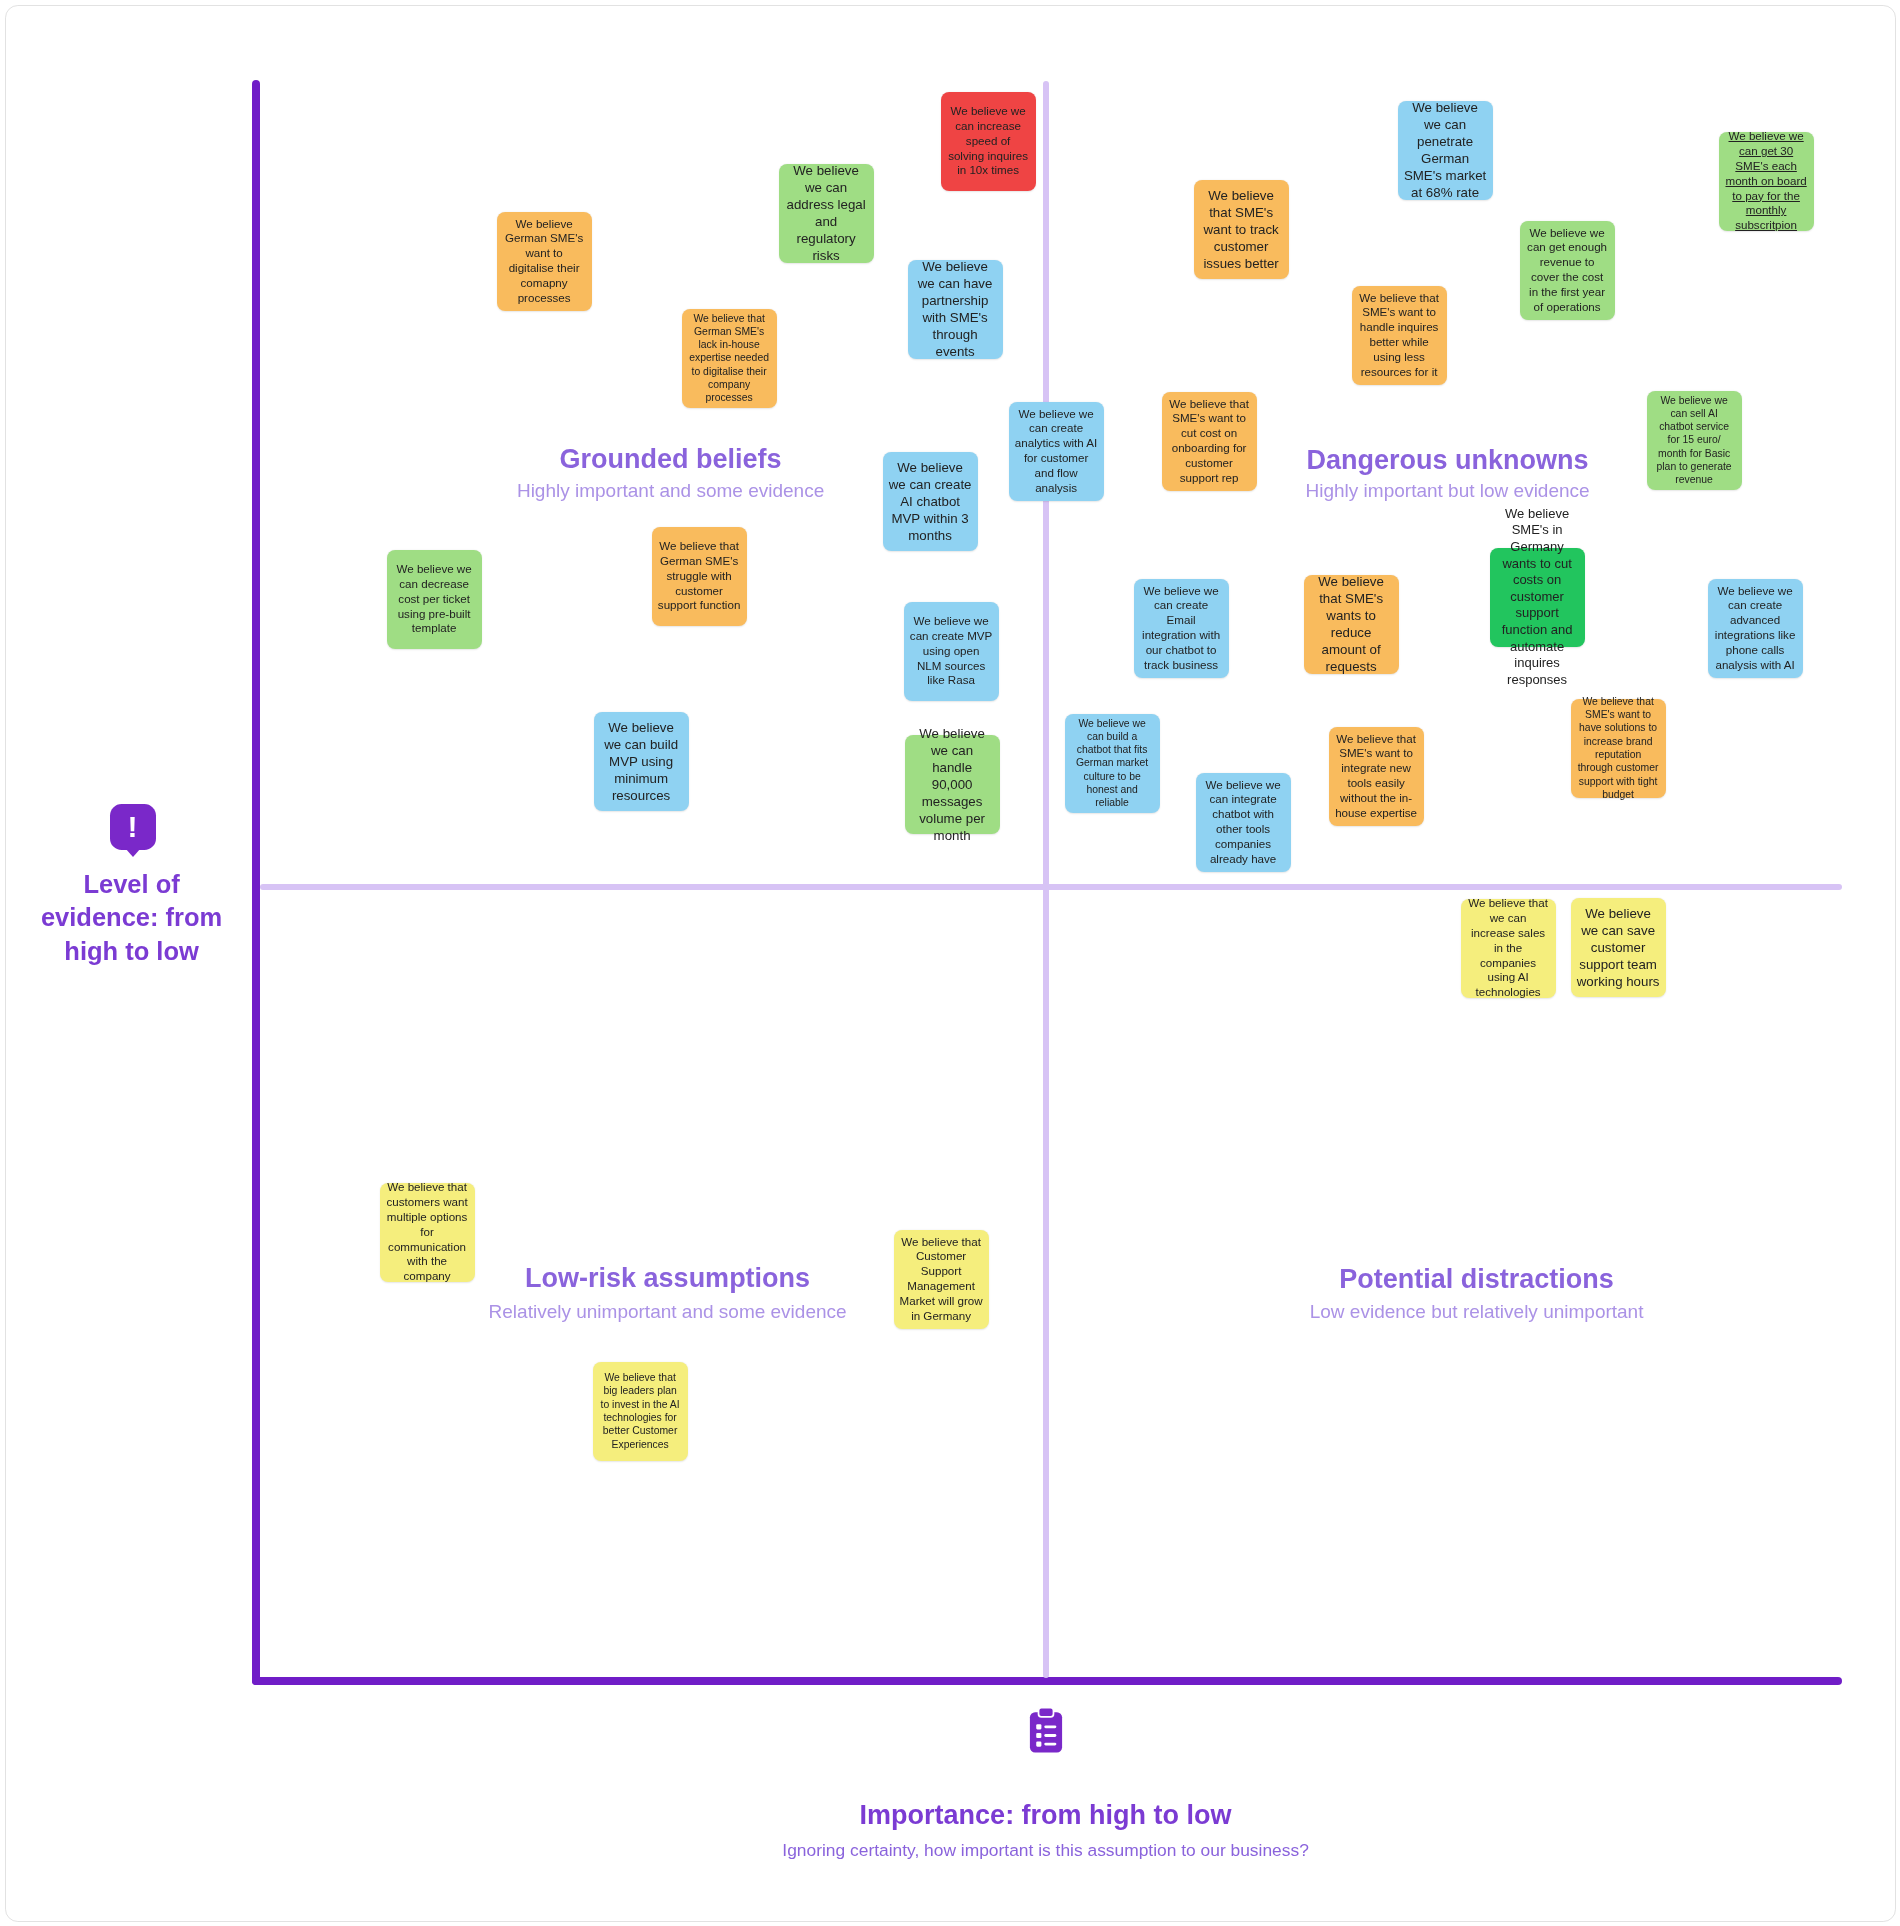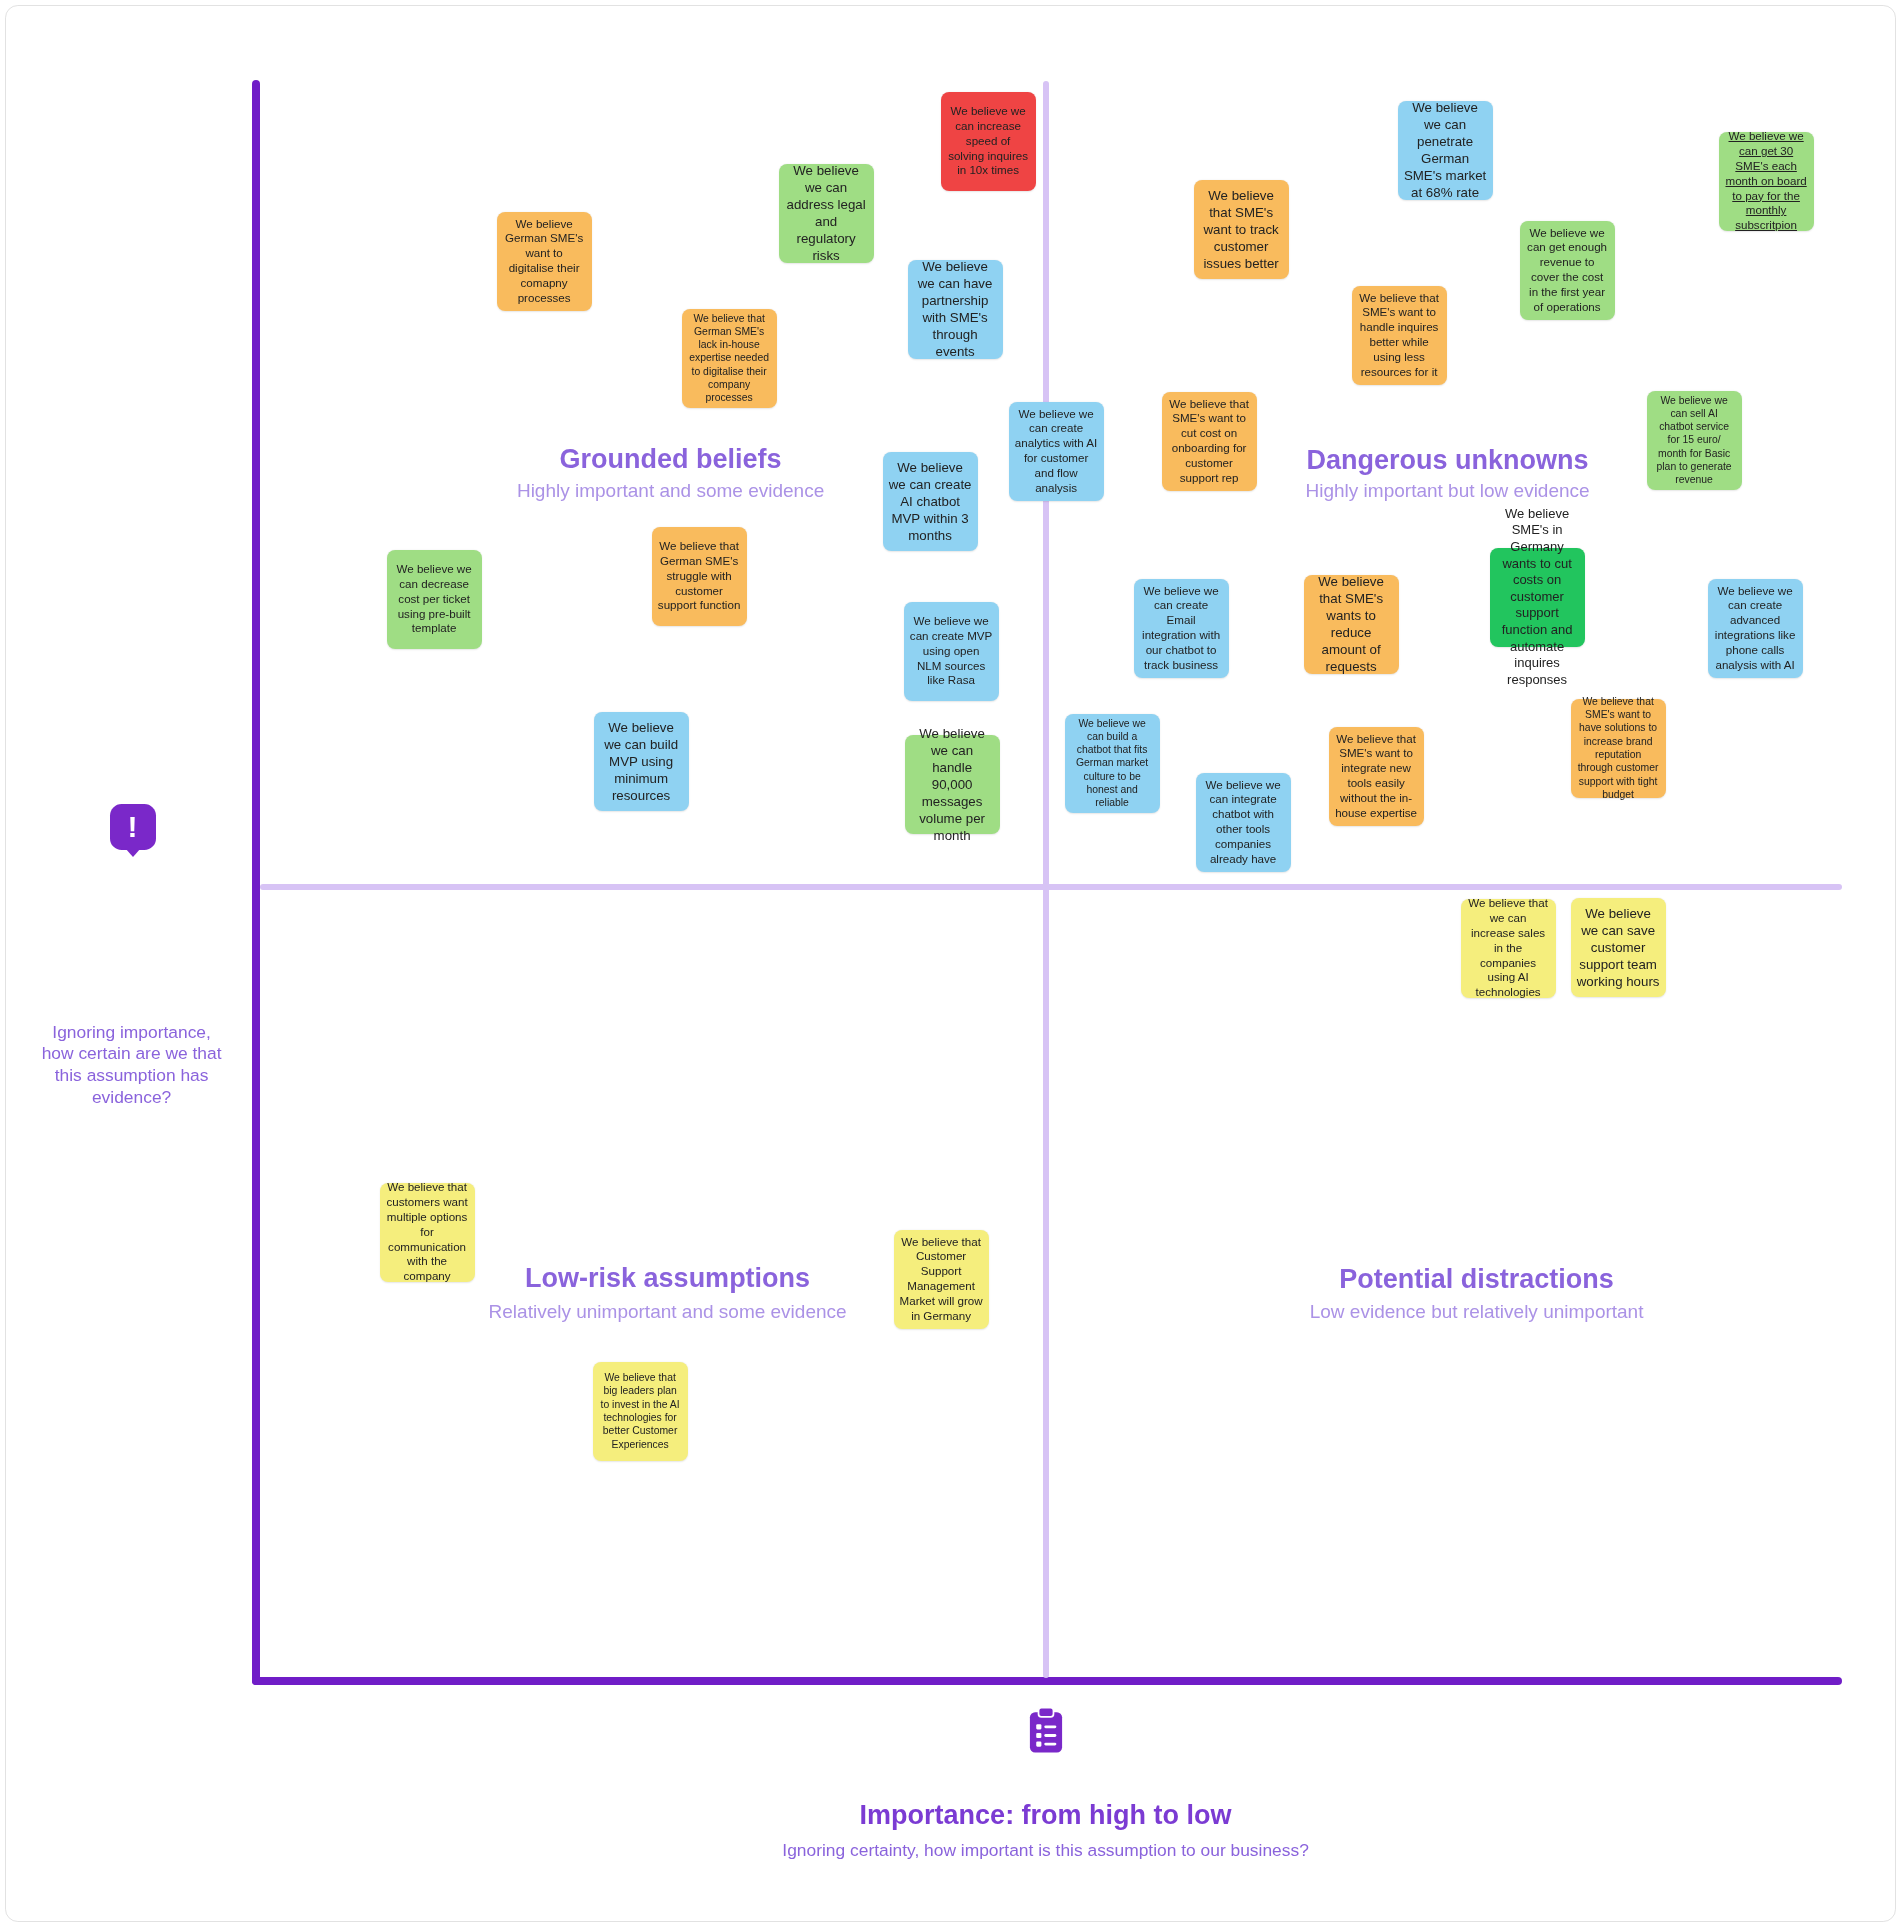--- a/index.html
+++ b/index.html
@@ -103,21 +103,21 @@
 
     <div class="q-title" style="left:662px; top:1272px;">Low-risk assumptions</div>
     <div class="q-sub" style="left:662px; top:1306px;">Relatively unimportant and some evidence</div>
 
     <div class="q-title" style="left:1471px; top:1273px;">Potential distractions</div>
     <div class="q-sub" style="left:1471px; top:1306px;">Low evidence but relatively unimportant</div>
 
     <div class="y-label-icon">
       <span>!</span>
     </div>
-    <div class="y-desc">Ignoring importance, how certain are we that this assumption has evidence?</div>
+    <div class="y-heading">Level of evidence: from high to low</div>
 
     <div class="x-label-icon">
       <svg width="34" height="46" viewBox="0 0 58 80">
         <rect x="1" y="9" width="56" height="70" rx="9" fill="#7a28c9"></rect>
         <rect x="16" y="1" width="26" height="16" rx="5" fill="#7a28c9" stroke="#ffffff" stroke-width="3"></rect>
         <rect x="12" y="30" width="9" height="9" rx="2" fill="#ffffff"></rect>
         <rect x="26" y="32" width="21" height="5" rx="2.5" fill="#ffffff"></rect>
         <rect x="12" y="45" width="9" height="9" rx="2" fill="#ffffff"></rect>
         <rect x="26" y="47" width="21" height="5" rx="2.5" fill="#ffffff"></rect>
         <rect x="12" y="60" width="9" height="9" rx="2" fill="#ffffff"></rect>

